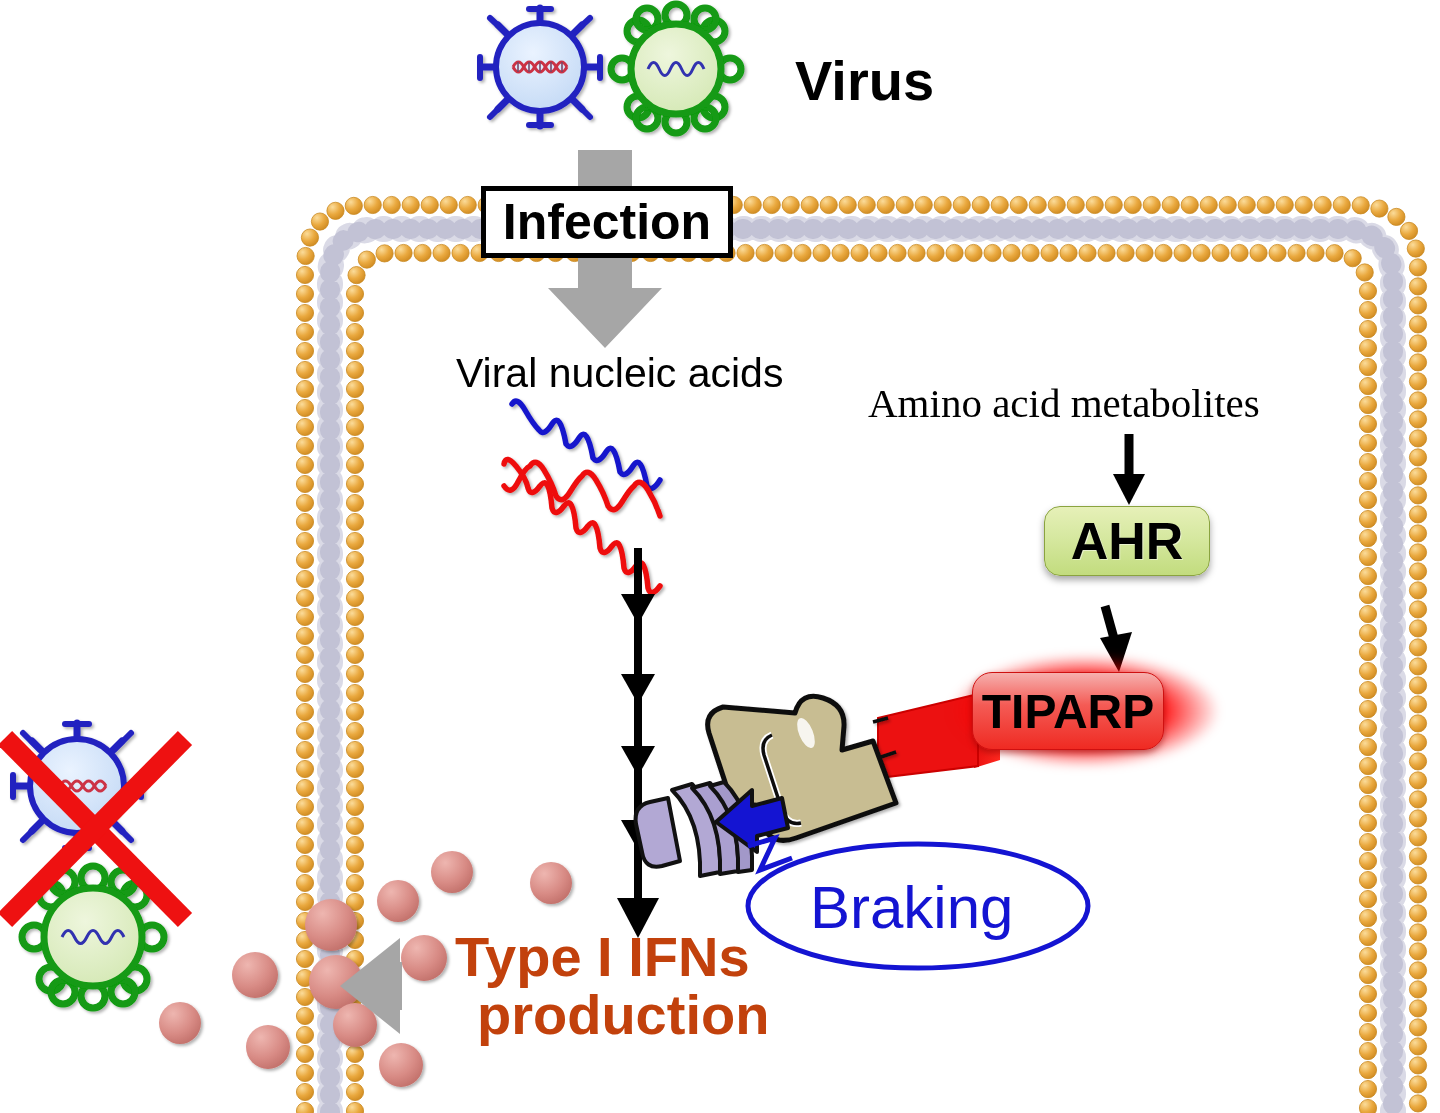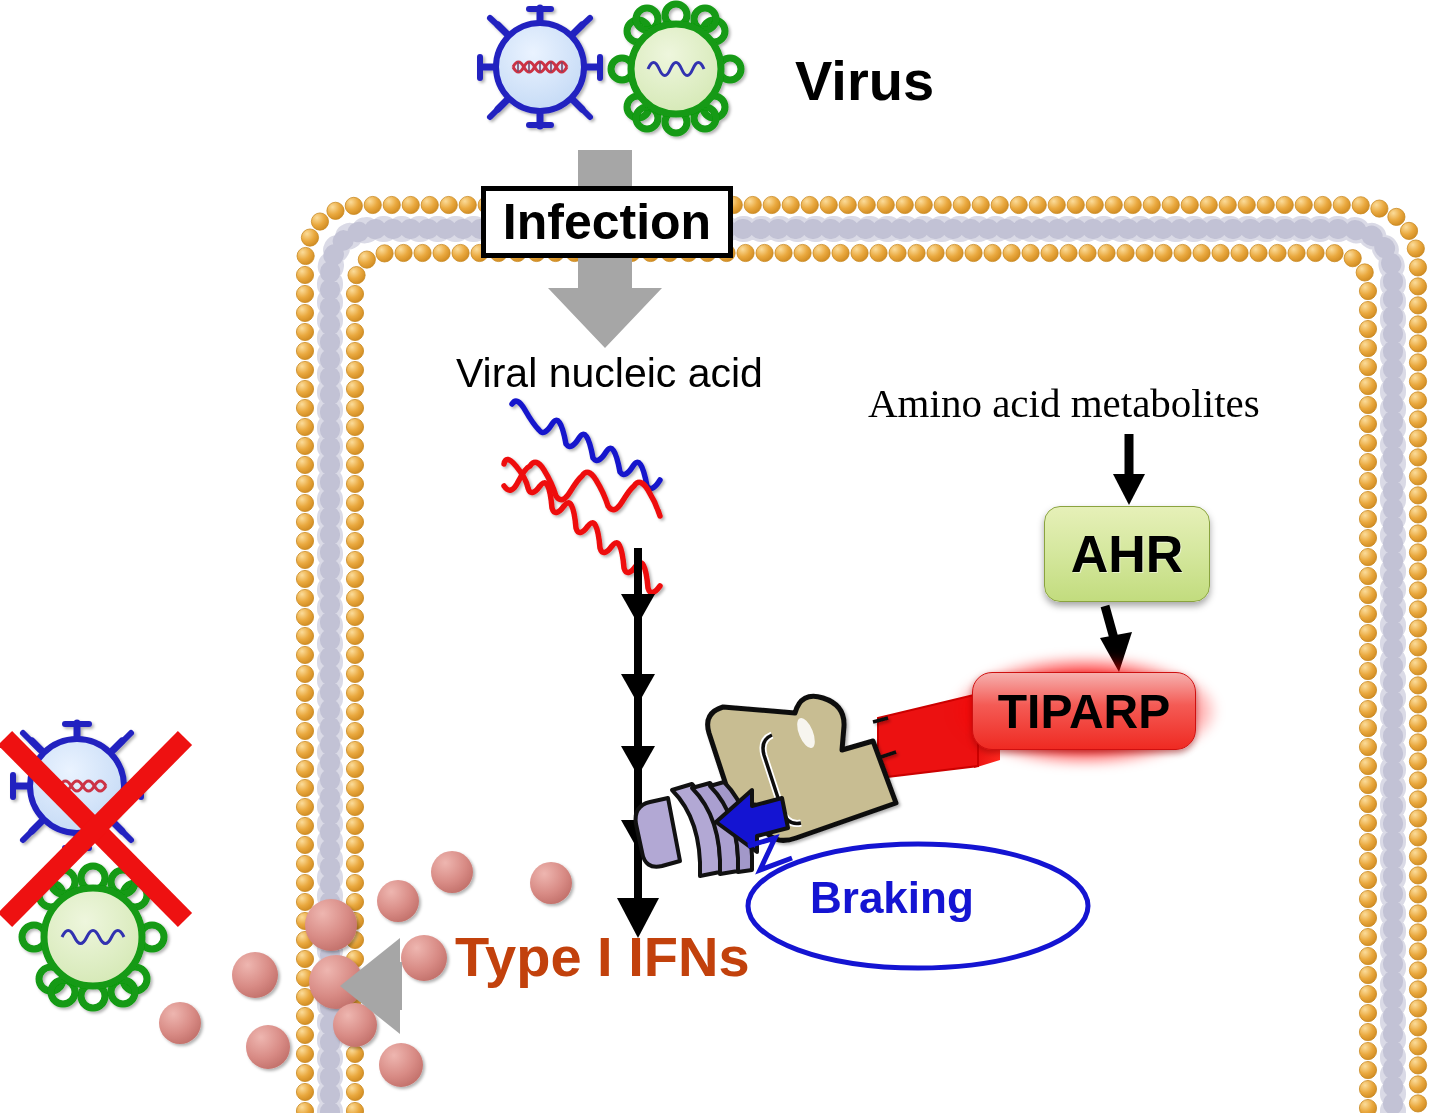--- a/index.html
+++ b/index.html
@@ -7,36 +7,36 @@
   #stage{position:relative;width:1440px;height:1113px;background:#fff;overflow:hidden;}
   #stage svg.layer{position:absolute;left:0;top:0;width:1440px;height:1113px;}
   .lbl{position:absolute;white-space:nowrap;color:#000;}
   .lbl.plain{font-size:41px;font-weight:400;letter-spacing:0px;}
   #virus-label{left:795px;top:48px;font-size:56px;font-weight:700;}
   #infection-label{left:481px;top:186px;width:252px;height:72px;border:5px solid #000;
       background:#fff;display:flex;align-items:center;justify-content:center;
       font-size:50px;font-weight:700;box-sizing:border-box;}
   #vna-label{left:456px;top:350px;font-size:41px;}
   #aam-label{left:868px;top:379px;font-size:41px;font-family:Liberation Serif, serif;}
-  #ahr-box{left:1044px;top:506px;width:166px;height:96px;box-sizing:border-box;
+  #ahr-box{left:1044px;top:506px;width:166px;height:70px;box-sizing:border-box;
       border-radius:16px;border:1px solid #8aa33f;
       background:linear-gradient(180deg,#e6f0b8 0%,#d6e8a0 45%,#c2dc7e 100%);
       box-shadow:0 4px 7px rgba(0,0,0,.35);
       display:flex;align-items:center;justify-content:center;}
   #ahr-box span{font-size:52px;font-weight:700;color:#000;text-shadow:1px 1px 0 rgba(255,255,255,.5);}
   #tiparp-glow{left:952px;top:655px;width:266px;height:112px;border-radius:34px;
       background:radial-gradient(ellipse at center,rgba(255,0,0,.95) 40%,rgba(255,0,0,0) 72%);
       filter:blur(5px);}
-  #tiparp-box{left:972px;top:672px;width:224px;height:78px;box-sizing:border-box;
+  #tiparp-box{left:972px;top:672px;width:192px;height:78px;box-sizing:border-box;
       border-radius:20px;border:1px solid #cf1010;
       background:linear-gradient(180deg,#f6b0ae 0%,#f45b55 42%,#ef2a22 100%);
       display:flex;align-items:center;justify-content:center;
       box-shadow:0 3px 6px rgba(120,0,0,.45);}
   #tiparp-box span{font-size:48px;font-weight:700;color:#000;}
-  #braking-label{left:810px;top:873px;font-size:44px;font-weight:700;color:#1414d2;}
+  #braking-label{left:810px;top:873px;font-size:60px;font-weight:400;color:#1414d2;}
   #ifn-label{left:455px;top:928px;font-size:56px;font-weight:700;color:#c2410c;line-height:1.03;}
   #ifn-label div{text-align:left;}
   #ifn-label .l2{padding-left:22px;}
 </style>
 </head>
 <body>
 
 <div id="stage">
 
   <svg class="layer" viewBox="0 0 1440 1113">
@@ -568,29 +568,30 @@
     <g>
       <line x1="5" y1="738" x2="185" y2="920" stroke="#ee1111" stroke-width="20" stroke-linecap="butt"></line>
       <line x1="185" y1="738" x2="5" y2="920" stroke="#ee1111" stroke-width="20" stroke-linecap="butt"></line>
     </g>
   </svg>
 
   <div class="lbl" id="virus-label">Virus</div>
   <div class="lbl" id="infection-label">
     <span>Infection</span>
   </div>
-  <div class="lbl plain" id="vna-label">Viral nucleic acid</div>
+  <div class="lbl plain" id="vna-label">Viral nucleic acids</div>
   <div class="lbl plain" id="aam-label">Amino acid metabolites</div>
 
   <div class="lbl" id="tiparp-glow"></div>
   <div class="lbl" id="ahr-box">
     <span>AHR</span>
   </div>
   <div class="lbl" id="tiparp-box">
     <span>TIPARP</span>
   </div>
 
   <div class="lbl" id="braking-label">Braking</div>
 
   <div class="lbl" id="ifn-label">
     <div class="l1">Type I IFNs</div>
+    <div class="l2">production</div>
   </div>
 </div>
 
 </body></html>

